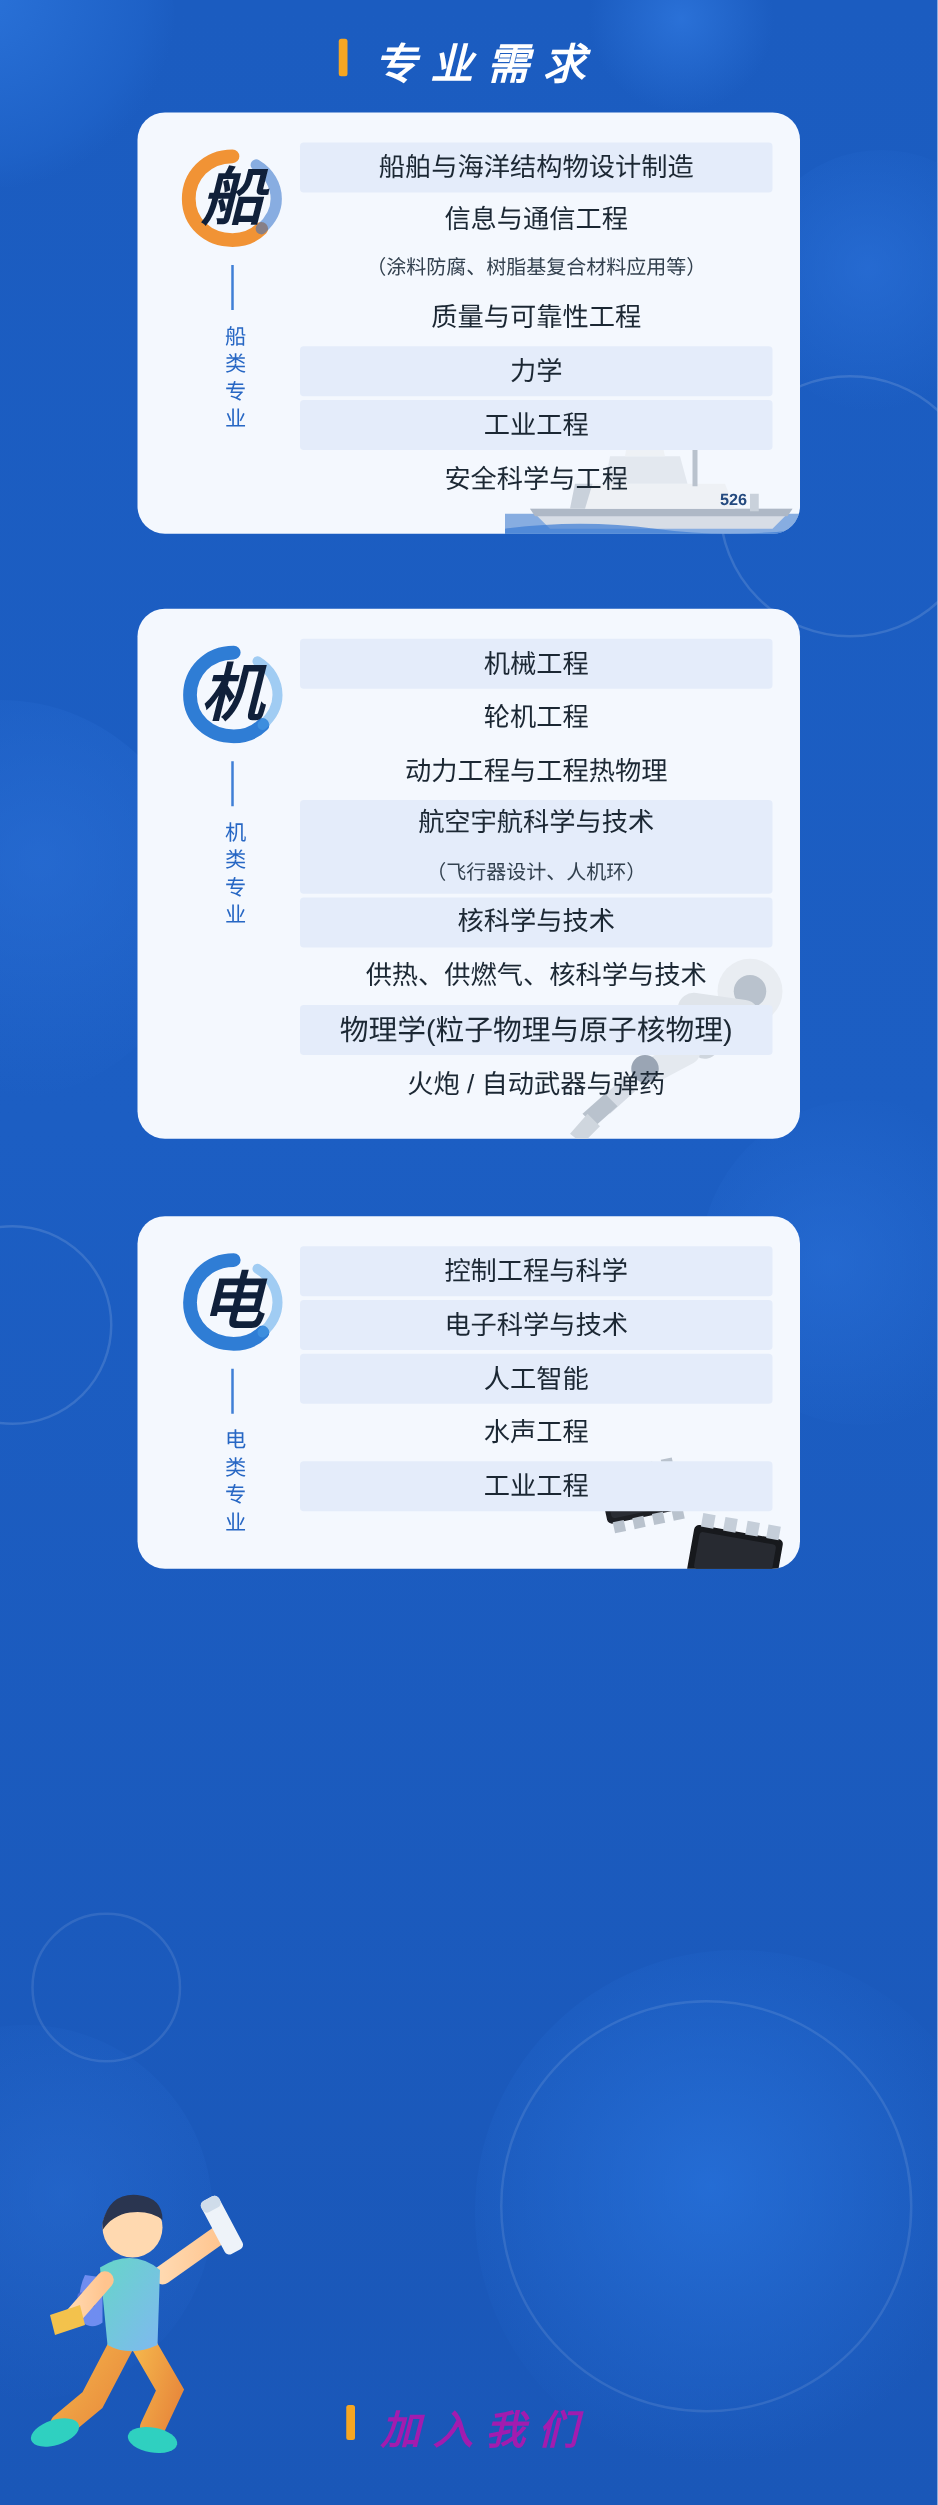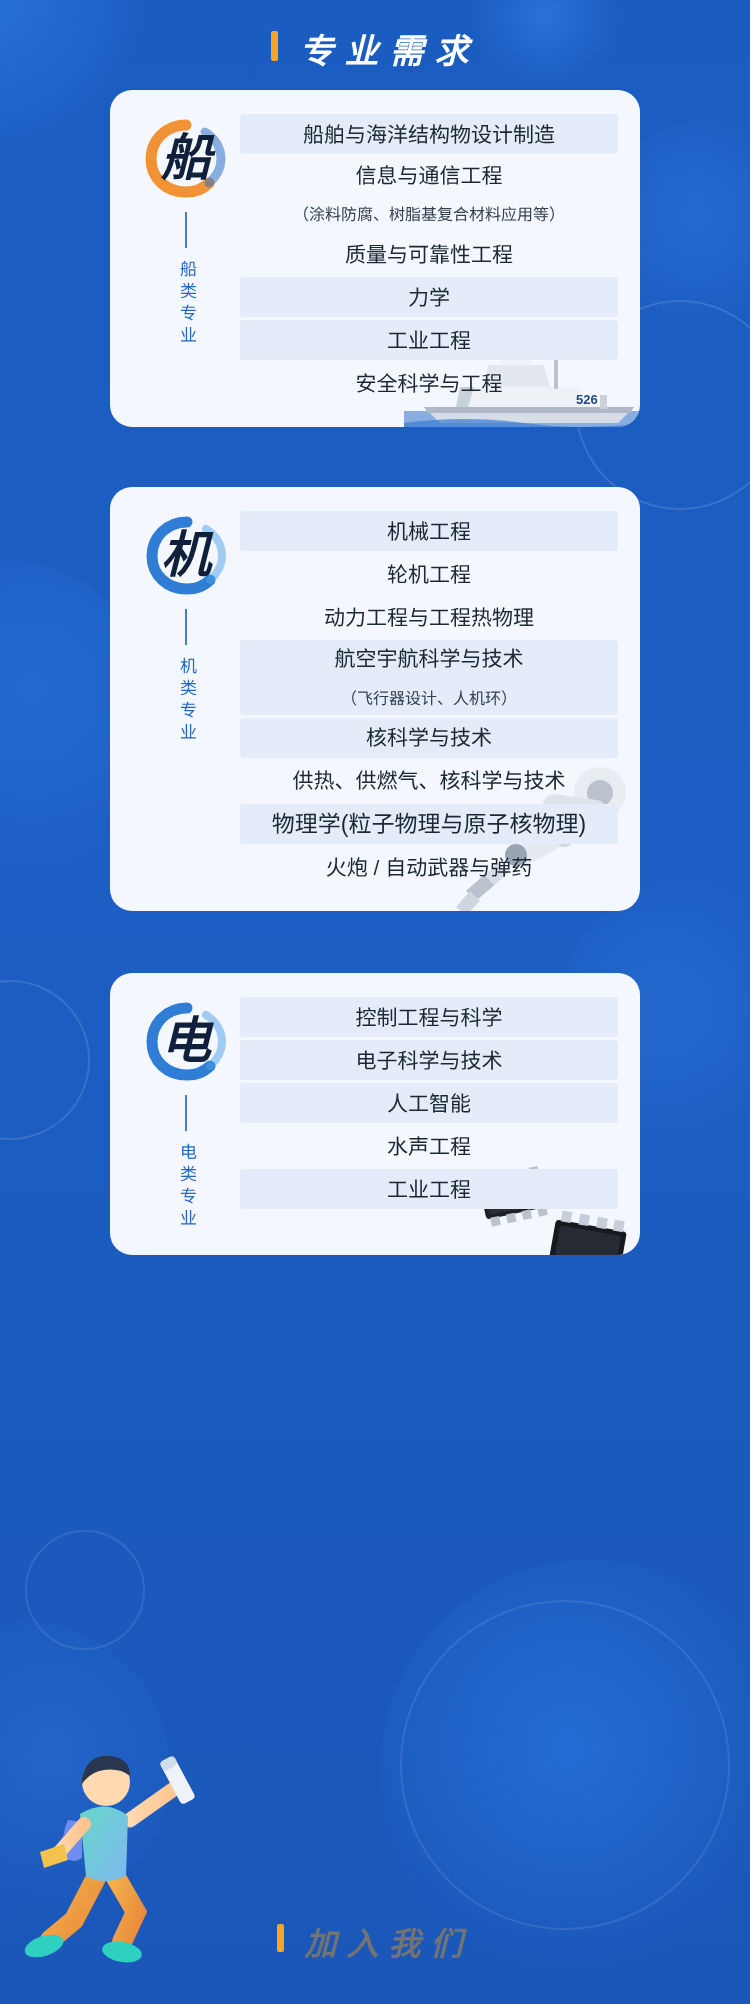--- a/index.html
+++ b/index.html
@@ -174,21 +174,21 @@
     display: inline-block;
     width: 7px; height: 28px;
     background: #f5a623;
     border-radius: 2px;
     vertical-align: middle;
     margin-right: 20px;
     position: relative; top: -3px;
   }
   .bottom-title .txt {
     display: inline-block;
-    color: #737373;
+    color: #a21caf;
     font-size: 32px;
     font-weight: bold;
     letter-spacing: 10px;
     font-style: italic;
     vertical-align: middle;
     text-align: right;
   }
   .spacer-1 { height: 60px; }
   .spacer-2 { height: 62px; }
 </style>

